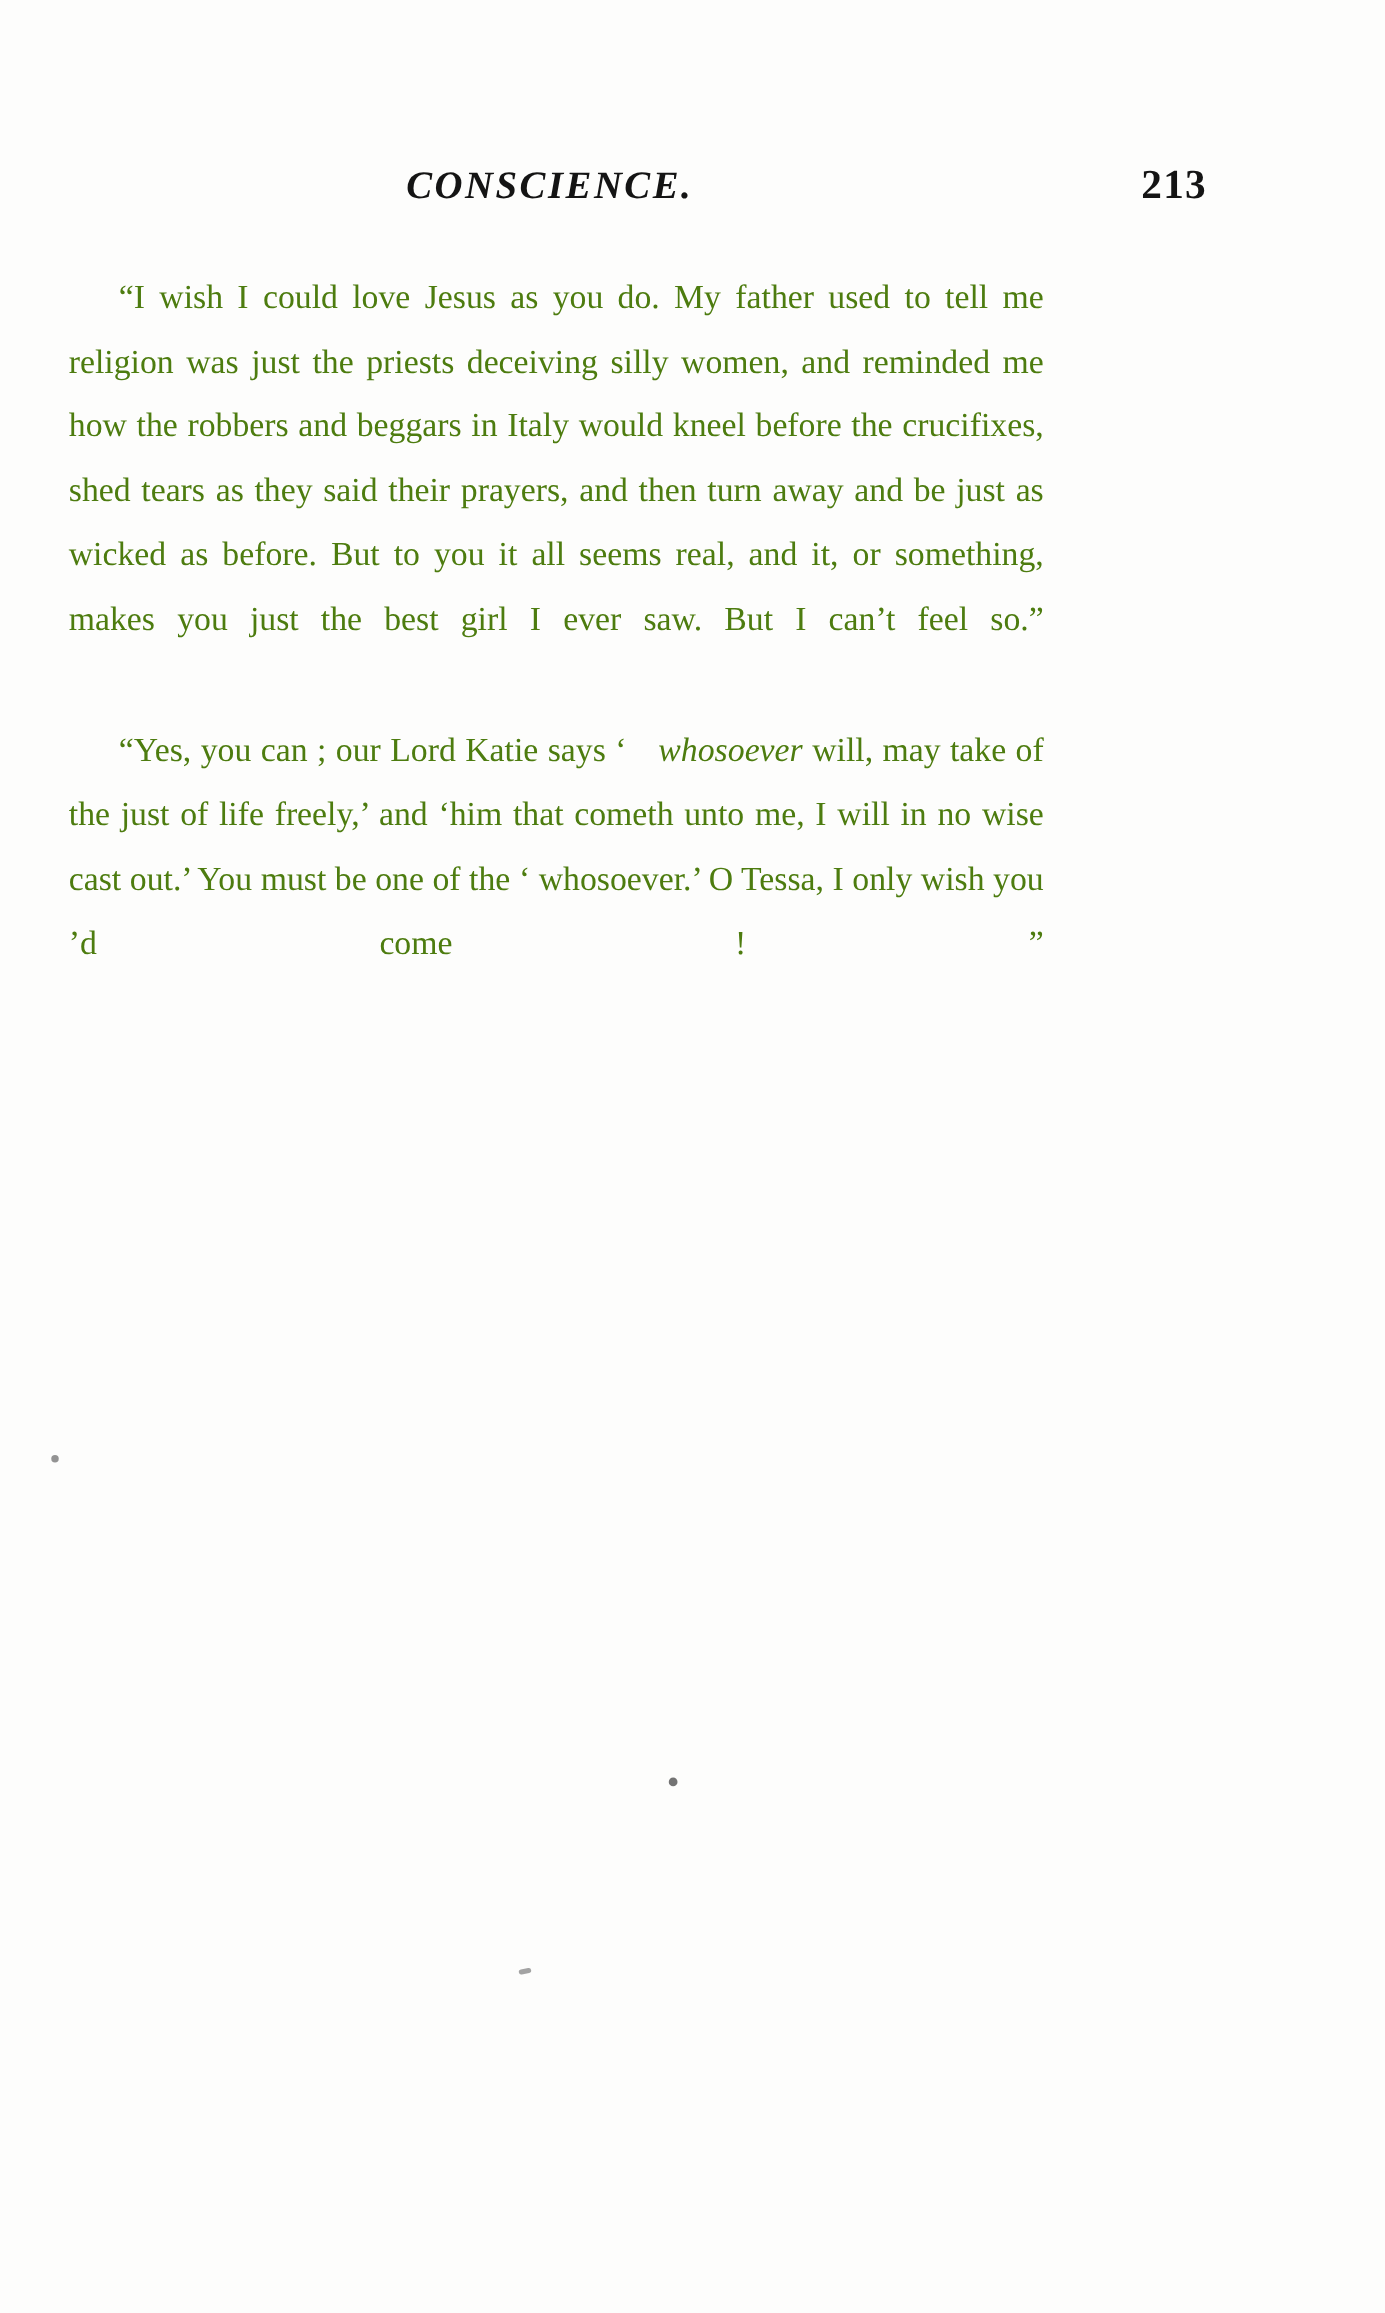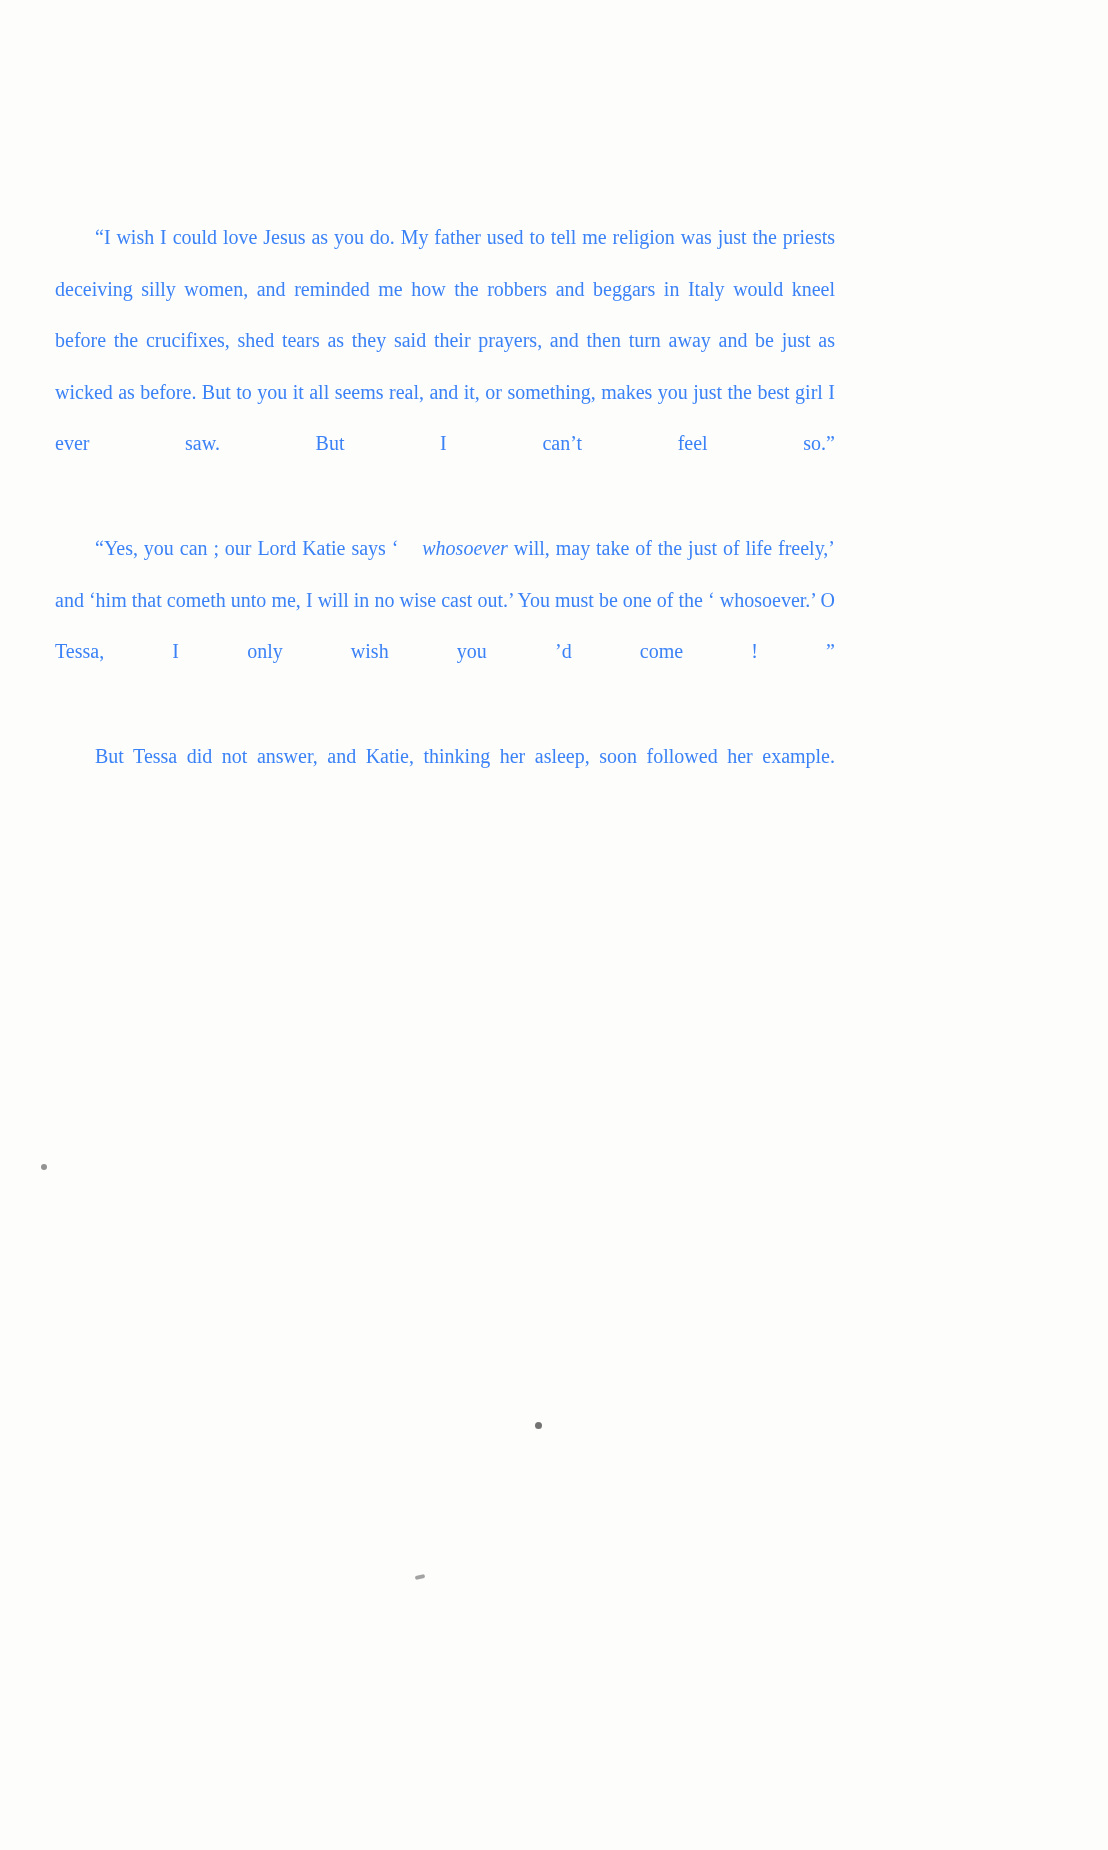--- a/index.html
+++ b/index.html
@@ -58,25 +58,25 @@
 
   .body-text {
     position: absolute;
     left: 55px;
     top: 212px;
     width: 780px;
   }
 
   .para {
     margin: 0 0 2px 0;
-    font-size: 20px;
+    font-size: 27px;
     line-height: 51.5px;
     text-align: justify;
     text-justify: inter-word;
-    color: #3b82f6;
+    color: #4d7c0f;
   }
 
   .para.indent {
     text-indent: 40px;
   }
 
   .para .ital {
     font-style: italic;
     margin-left: 18px;
   }
@@ -119,24 +119,27 @@
     border-radius: 2px;
     opacity: .55;
     transform: rotate(-12deg);
   }
 </style>
 </head>
 <body>
 
 <div class="page">
 
+  <div class="header">
+    <div class="running-title">CONSCIENCE.</div>
+    <div class="folio">213</div>
+  </div>
 
   <div class="body-text">
     <p class="para indent" id="para-1"><span>“I wish I could love Jesus as you do.  My father used to tell me religion was just the priests deceiving silly women, and reminded me how the robbers and beggars in Italy would kneel before the crucifixes, shed tears as they said their prayers, and then turn away and be just as wicked as before.  But to you it all seems real, and it, or something, makes you just the best girl I ever saw.  But I can’t feel so.”</span></p>
     <p class="para indent" id="para-2"><span>“Yes, you can ; our Lord Katie says ‘ </span><span class="ital">whosoever</span><span> will, may take of the just of life freely,’ and ‘him that cometh unto me, I will in no wise cast out.’  You must be one of the ‘ whosoever.’ O Tessa, I only wish you ’d come ! ”</span></p>
-    <p class="para indent" id="para-3"><span>But Tessa did not answer, and Katie, thinking her asleep, soon followed her example.</span></p>
   </div>
 
   <div class="speck speck-left"></div>
   <div class="speck speck-mid"></div>
   <div class="speck speck-bottom"></div>
 
 </div>
 
 </body></html>

